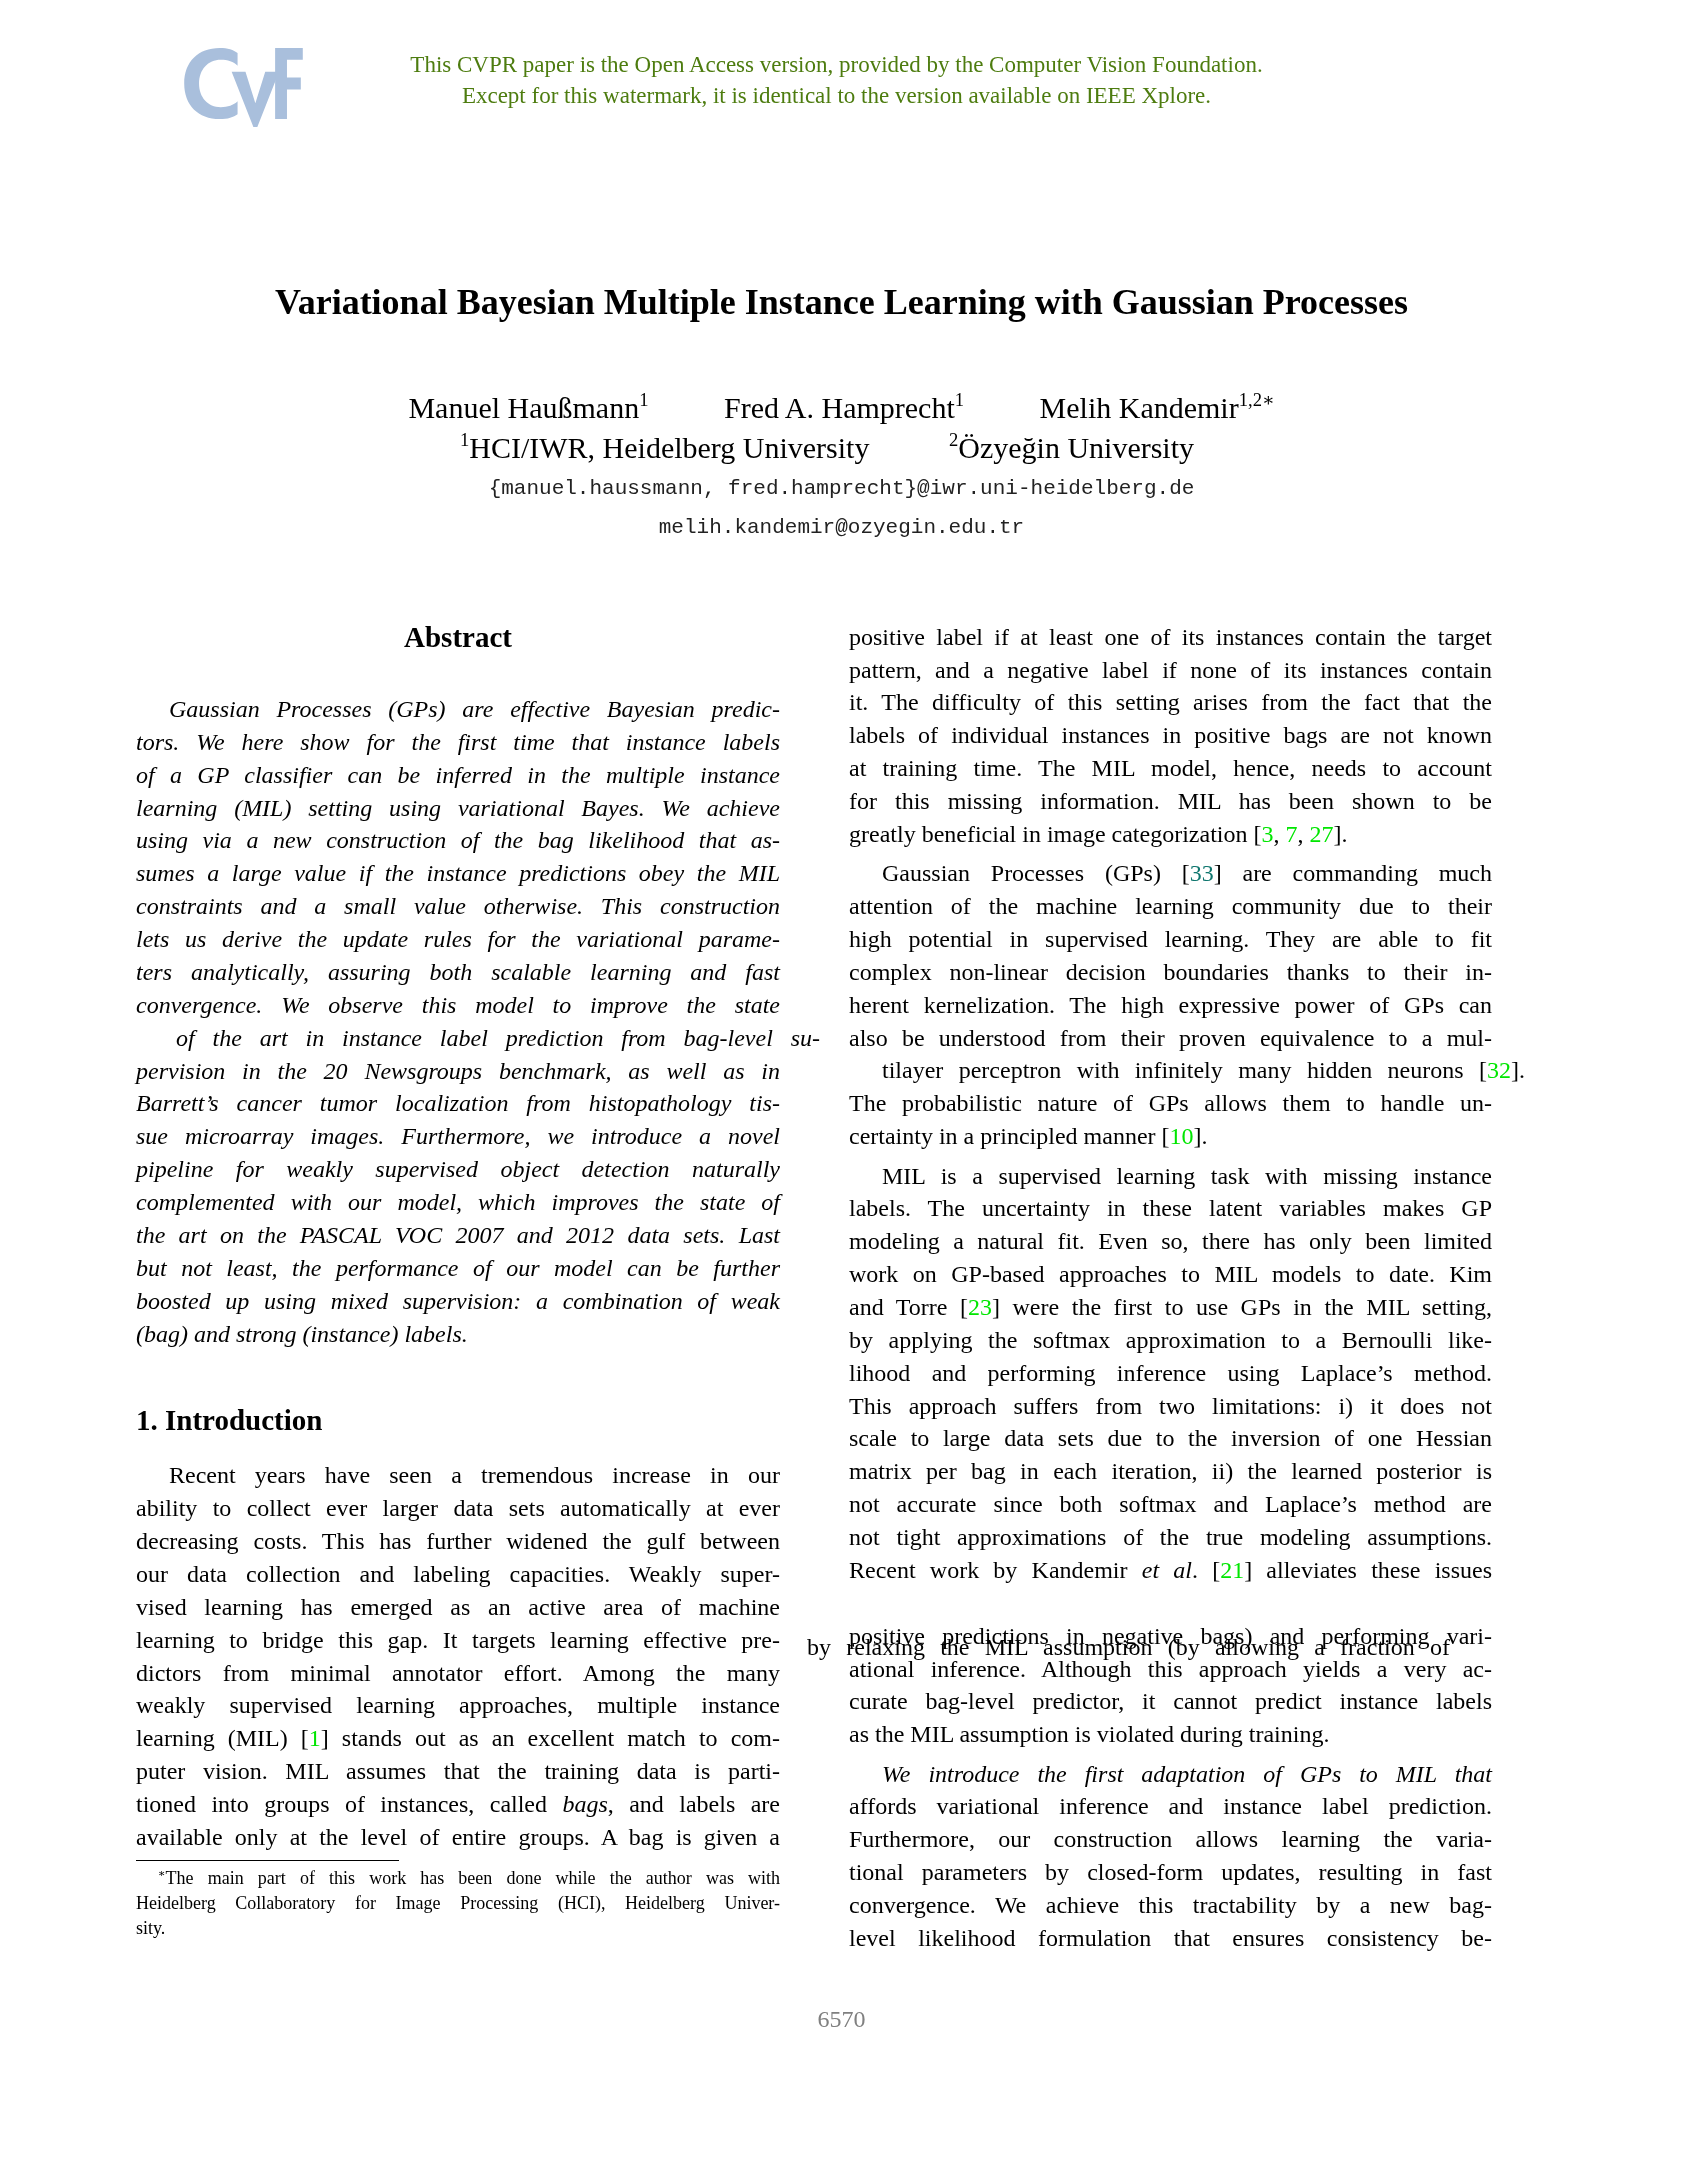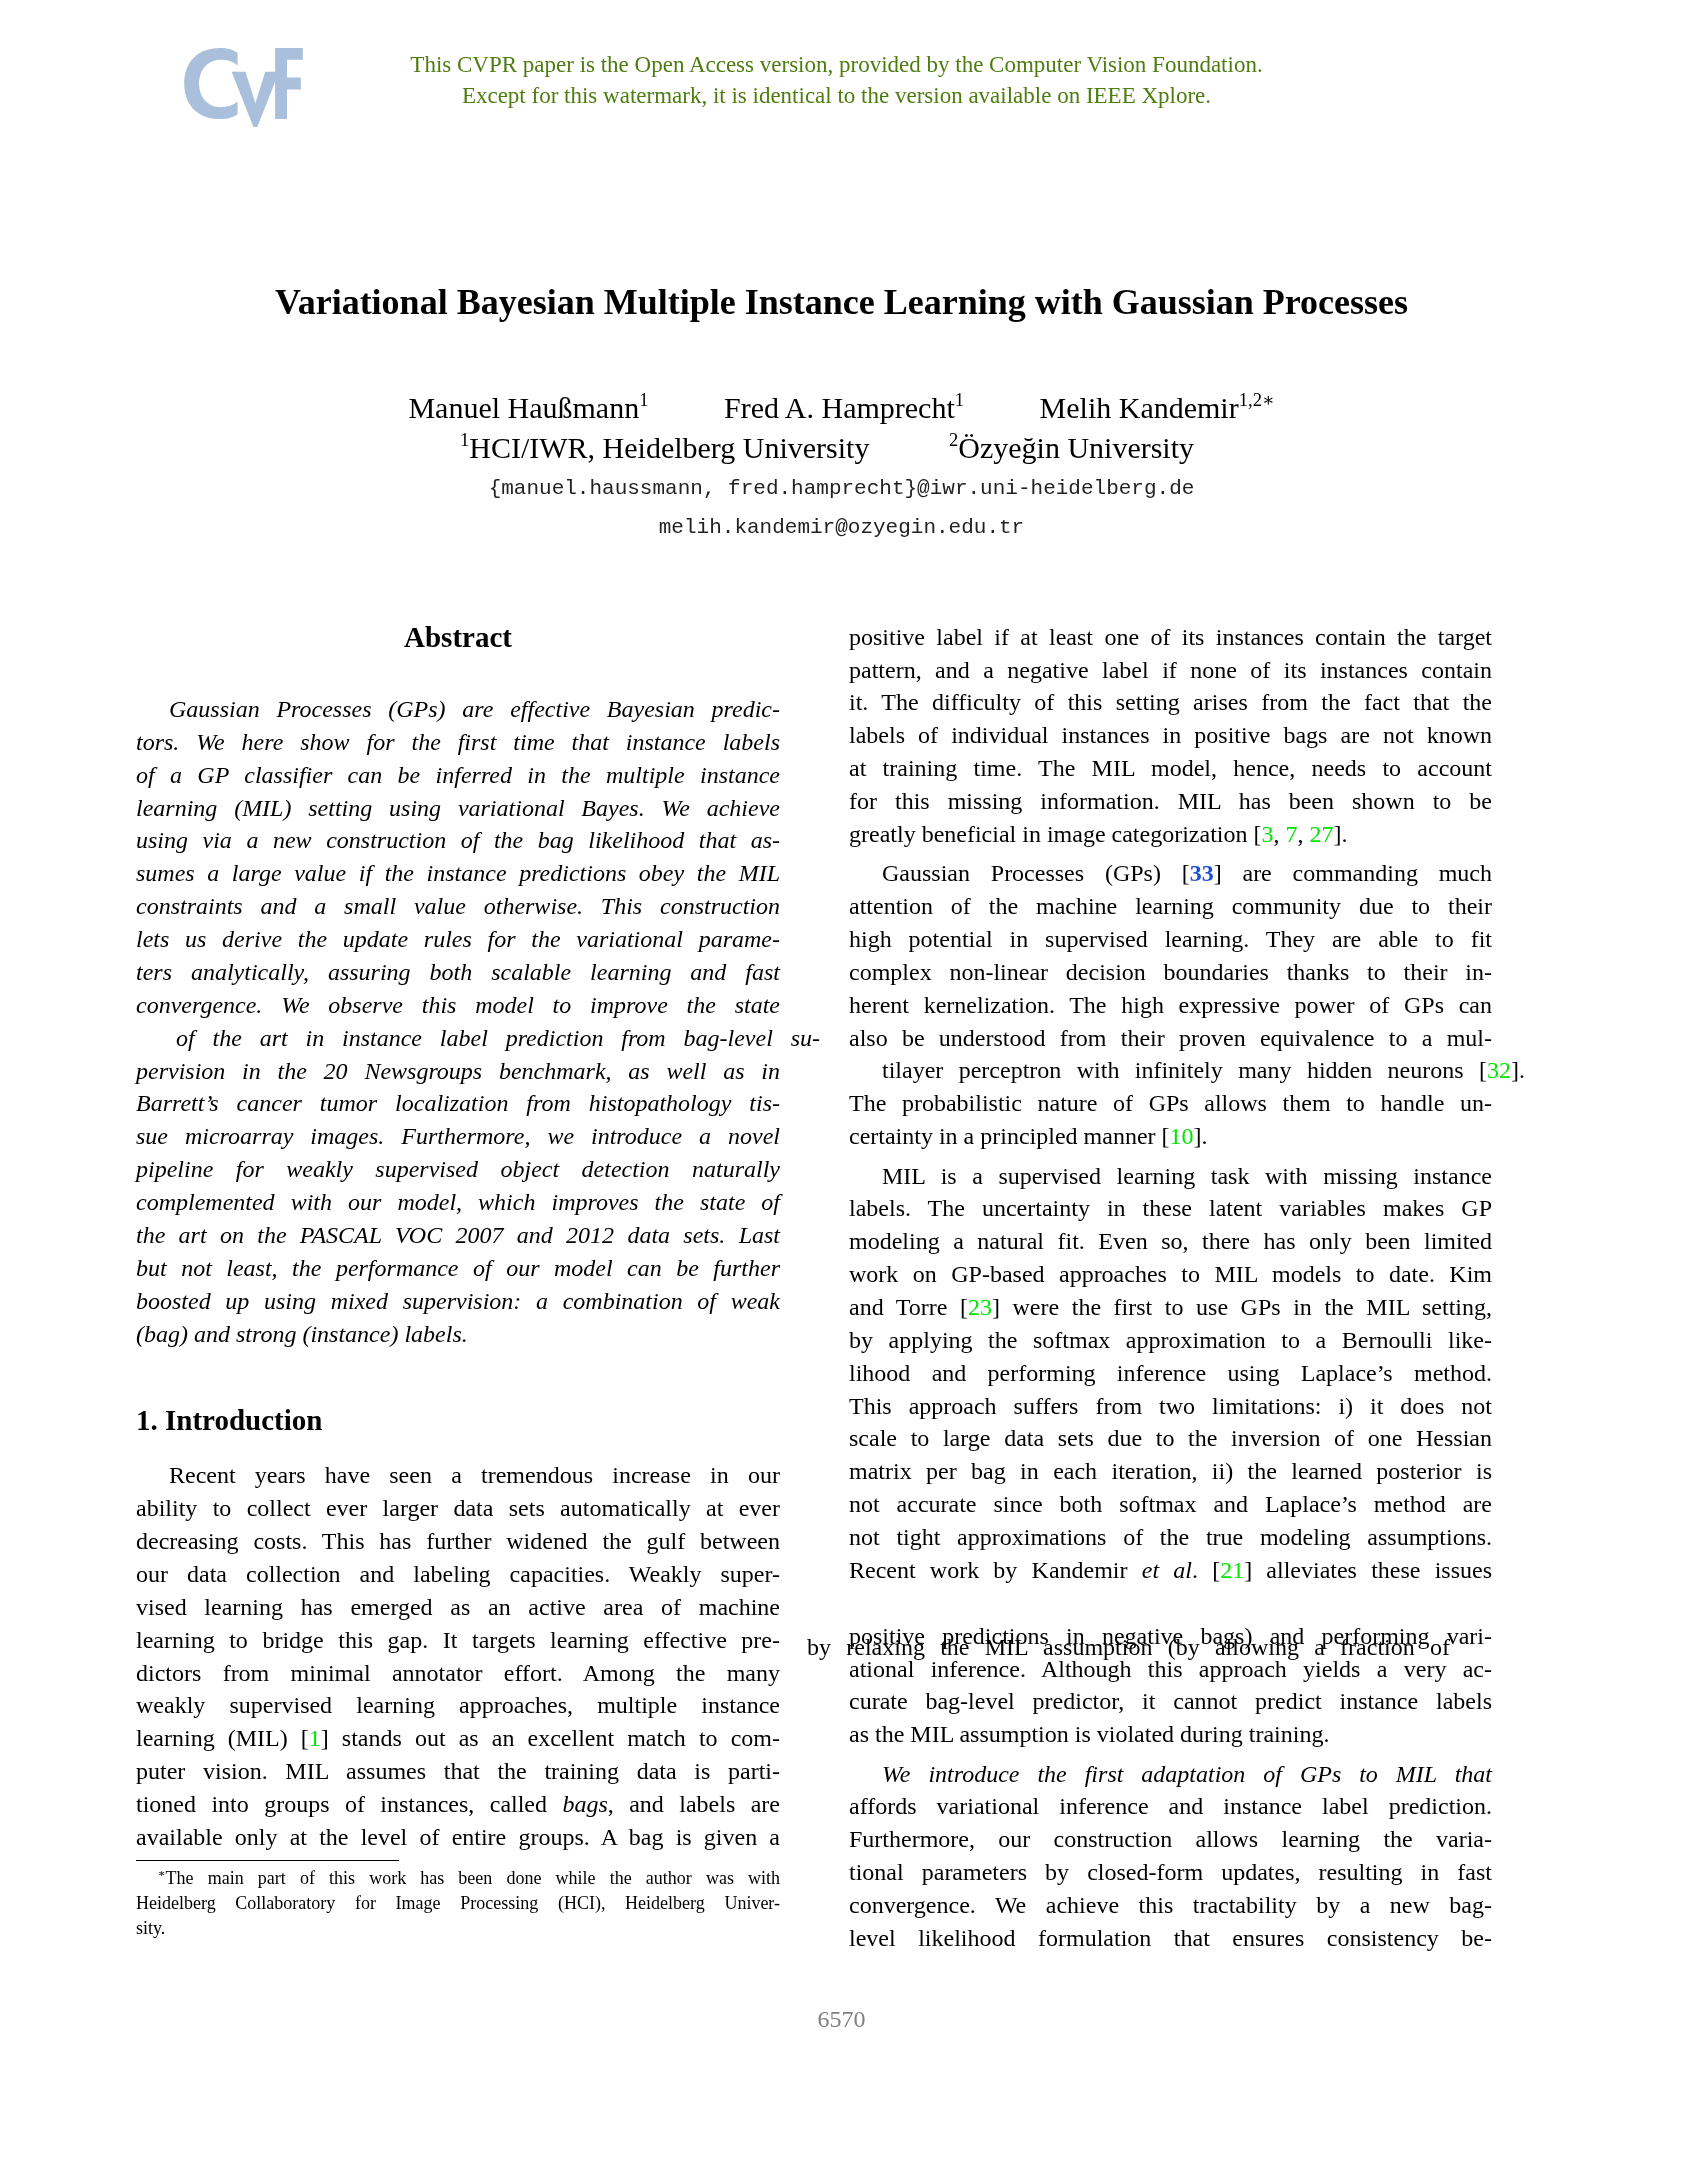--- a/index.html
+++ b/index.html
@@ -74,21 +74,21 @@
     <div class="line " style="left: 136px; top: 1821px; width: 644px;"><span>available only at the level of entire groups. A bag is given a</span></div>
   </div>
 <div id="intro-right">
     <div class="line " style="left: 849px; top: 621px; width: 643px;"><span>positive label if at least one of its instances contain the target</span></div>
     <div class="line " style="left: 849px; top: 654px; width: 643px;"><span>pattern, and a negative label if none of its instances contain</span></div>
     <div class="line " style="left: 849px; top: 686px; width: 643px;"><span>it. The difficulty of this setting arises from the fact that the</span></div>
     <div class="line " style="left: 849px; top: 719px; width: 643px;"><span>labels of individual instances in positive bags are not known</span></div>
     <div class="line " style="left: 849px; top: 752px; width: 643px;"><span>at training time.  The MIL model, hence, needs to account</span></div>
     <div class="line " style="left: 849px; top: 785px; width: 643px;"><span>for this missing information.  MIL has been shown to be</span></div>
     <div class="line  last" style="left: 849px; top: 818px; width: 643px;"><span>greatly beneficial in image categorization [</span><span class="cite" style="color: rgb(0, 230, 0);">3</span><span>, </span><span class="cite" style="color: rgb(0, 230, 0);">7</span><span>, </span><span class="cite" style="color: rgb(0, 230, 0);">27</span><span>].</span></div>
-    <div class="line  ind" style="left: 849px; top: 857px; width: 643px;"><span>Gaussian Processes (GPs) [</span><span class="cite" style="color: #1d4ed8; font-weight: bold;">33</span><span>] are commanding much</span></div>
+    <div class="line  ind" style="left: 849px; top: 857px; width: 643px;"><span>Gaussian Processes (GPs) [</span><span class="cite" style="color: #0f766e;">33</span><span>] are commanding much</span></div>
     <div class="line " style="left: 849px; top: 890px; width: 643px;"><span>attention of the machine learning community due to their</span></div>
     <div class="line " style="left: 849px; top: 923px; width: 643px;"><span>high potential in supervised learning.  They are able to fit</span></div>
     <div class="line " style="left: 849px; top: 956px; width: 643px;"><span>complex non-linear decision boundaries thanks to their in-</span></div>
     <div class="line " style="left: 849px; top: 989px; width: 643px;"><span>herent kernelization. The high expressive power of GPs can</span></div>
     <div class="line " style="left: 849px; top: 1022px; width: 643px;"><span>also be understood from their proven equivalence to a mul-</span></div>
     <div class="line " style="left: 849px; top: 1054px; width: 643px; margin-left: 33px;"><span>tilayer perceptron with infinitely many hidden neurons [</span><span class="cite" style="color: rgb(0, 230, 0);">32</span><span>].</span></div>
     <div class="line " style="left: 849px; top: 1087px; width: 643px;"><span>The probabilistic nature of GPs allows them to handle un-</span></div>
     <div class="line  last" style="left: 849px; top: 1120px; width: 643px;"><span>certainty in a principled manner [</span><span class="cite" style="color: rgb(0, 230, 0);">10</span><span>].</span></div>
     <div class="line  ind" style="left: 849px; top: 1160px; width: 643px;"><span>MIL is a supervised learning task with missing instance</span></div>
     <div class="line " style="left: 849px; top: 1192px; width: 643px;"><span>labels.  The uncertainty in these latent variables makes GP</span></div>

